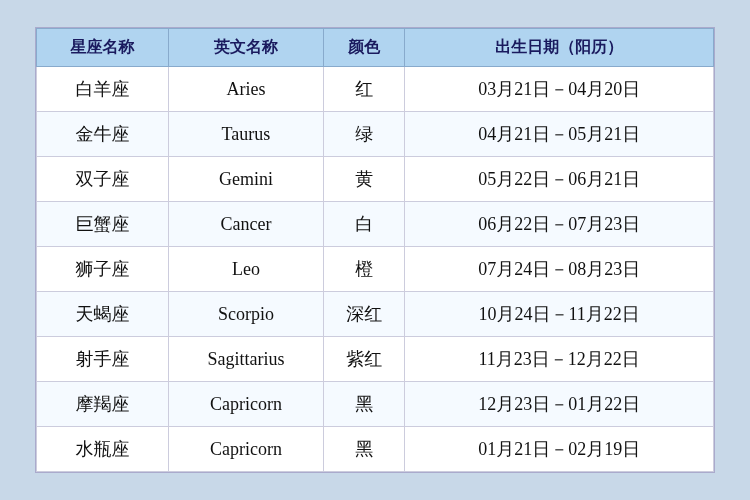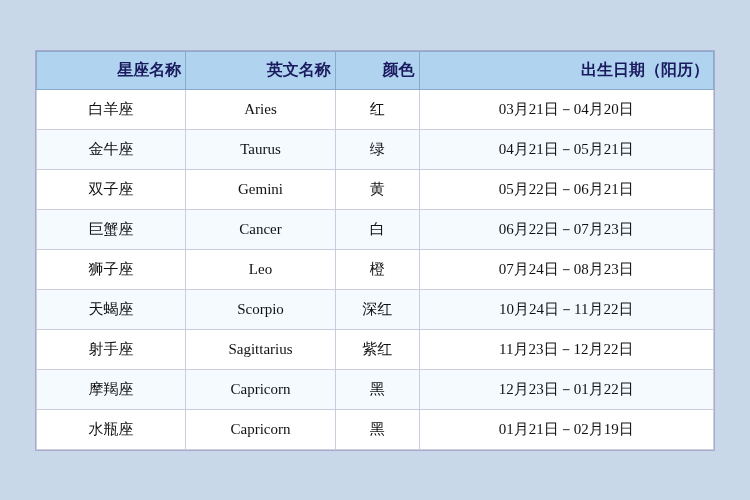--- a/index.html
+++ b/index.html
@@ -29,27 +29,27 @@
       border-collapse: collapse;
     }
 
     th {
       background-color: #b0d4f0;
       color: #1a1a5e;
       font-weight: bold;
       font-size: 16px;
       padding: 8px 4px;
       border: 1px solid #88aacc;
-      text-align: right;
+      text-align: center;
     }
 
     td {
       background-color: #ffffff;
       color: #111;
-      font-size: 15px;
+      font-size: 18px;
       padding: 10px 4px;
       border: 1px solid #ccd;
       text-align: center;
     }
 
     tr:nth-child(even) td {
       background-color: #f5faff;
     }
   </style>
 </head>

